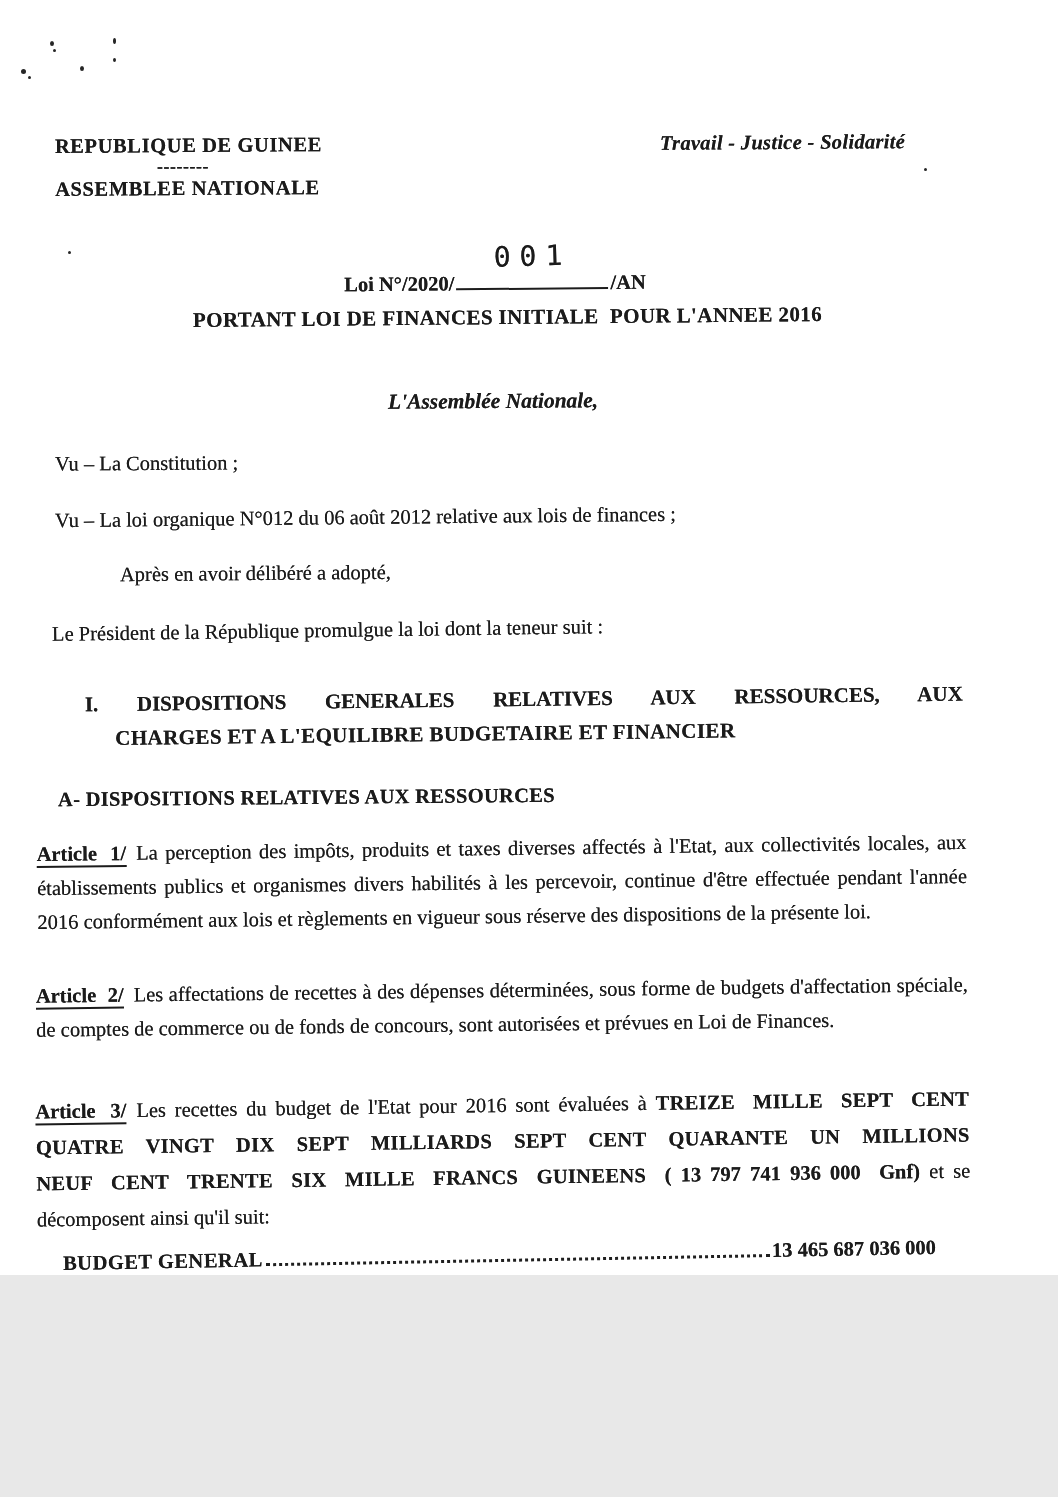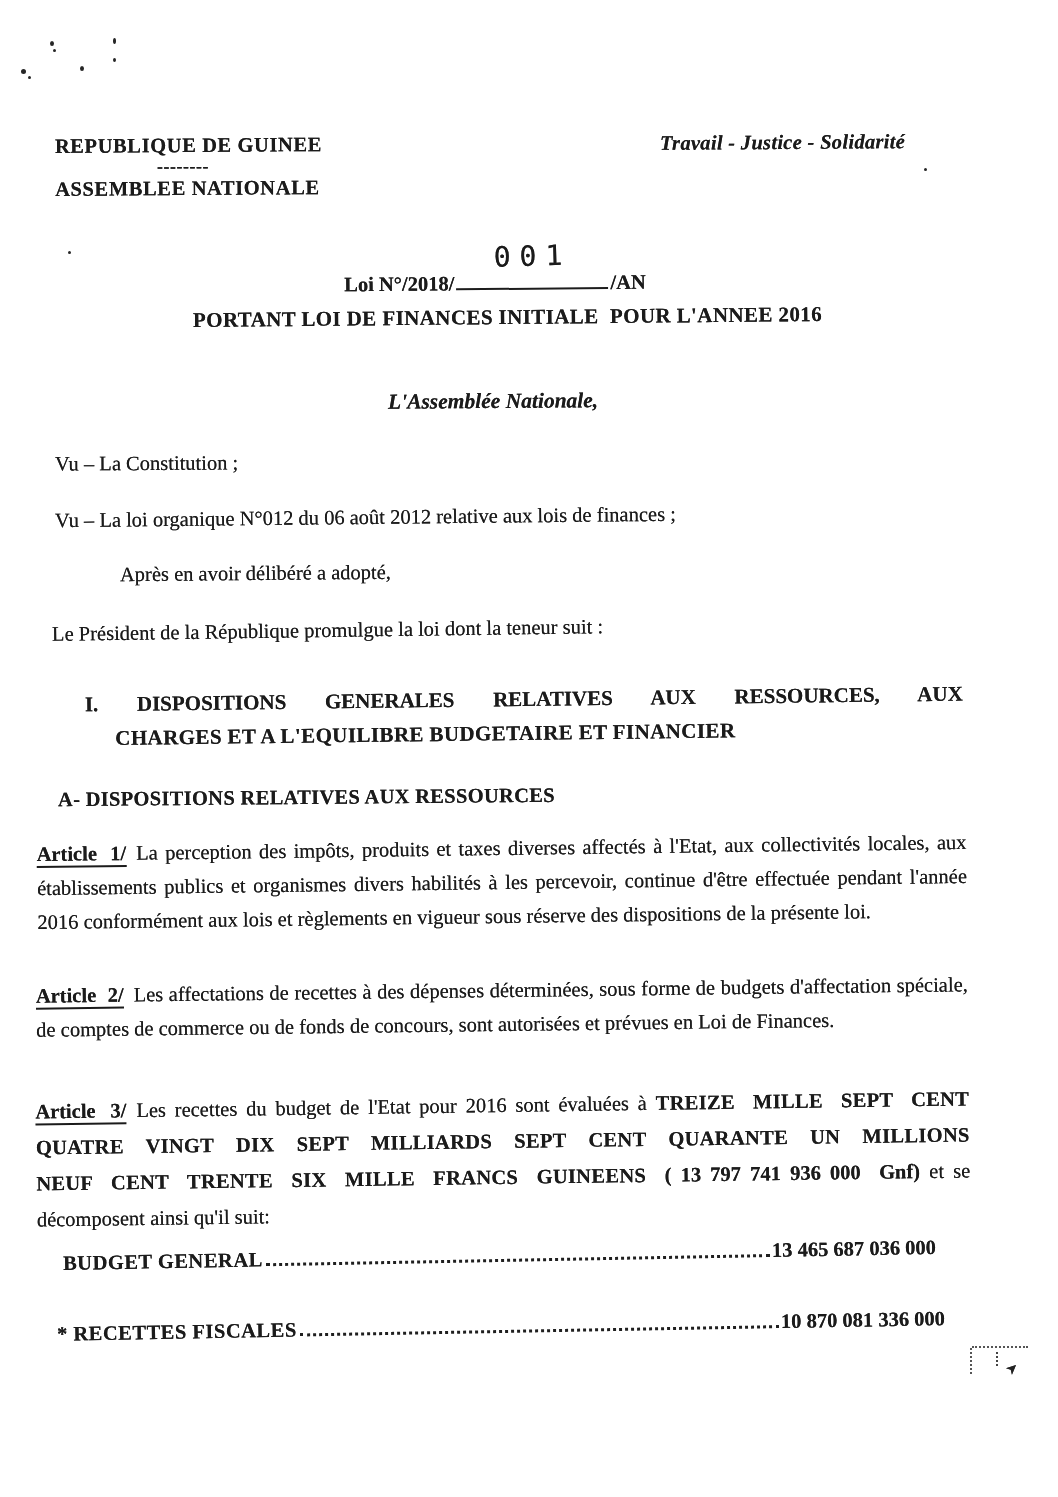--- a/index.html
+++ b/index.html
@@ -1,18 +1,18 @@
 <!DOCTYPE html>
 <html><head>
 <meta charset="utf-8">
 <style>
   html,body { margin:0; padding:0; background:#e8e8e8; }
   .page {
     position:relative;
-    width:1058px; height:1497px;
+    width:1058px; height:1275px;
     margin:0 auto;
     background:#ffffff;
     font-family:"Liberation Serif", serif;
     color:#1b1b1b;
     overflow:hidden;
     text-shadow:0 0 0.4px rgba(25,25,25,0.85);
   }
   .abs { position:absolute; }
 
   
@@ -88,21 +88,21 @@
 
   <div class="abs" style="top:134px;left:55px;transform:rotate(-0.4deg);">
     <div class="hdr-line">REPUBLIQUE DE GUINEE</div>
     <div class="hdr-divider">--------</div>
     <div class="hdr-line">ASSEMBLEE NATIONALE</div>
   </div>
 
   <div class="abs motto" style="top:131px;left:660px;transform:rotate(-0.4deg);">Travail - Justice - Solidarité</div>
 
   <div class="abs law-line" style="top:272px;left:280px;width:430px;transform:rotate(-0.5deg);">
-    <span>Loi N°/2018/</span><span class="blank"><span class="handwritten">001</span></span><span>/AN</span>
+    <span>Loi N°/2020/</span><span class="blank"><span class="handwritten">001</span></span><span>/AN</span>
   </div>
 
   <div class="abs law-title" style="top:305px;left:0;width:1015px;transform:rotate(-0.55deg);">PORTANT LOI DE FINANCES INITIALE  POUR L'ANNEE 2016</div>
 
   <div class="abs salutation" style="top:389px;left:388px;transform:rotate(-0.4deg);">L'Assemblée Nationale,</div>
 
   <div class="abs plain" style="top:452px;left:55px;transform:rotate(-0.35deg);">Vu – La Constitution ;</div>
   <div class="abs plain" style="top:506px;left:55px;transform:rotate(-0.6deg);">Vu – La loi organique N°012 du 06 août 2012 relative aux lois de finances ;</div>
 
   <div class="abs plain" style="top:562px;left:120px;transform:rotate(-0.5deg);">Après en avoir délibéré a adopté,</div>

